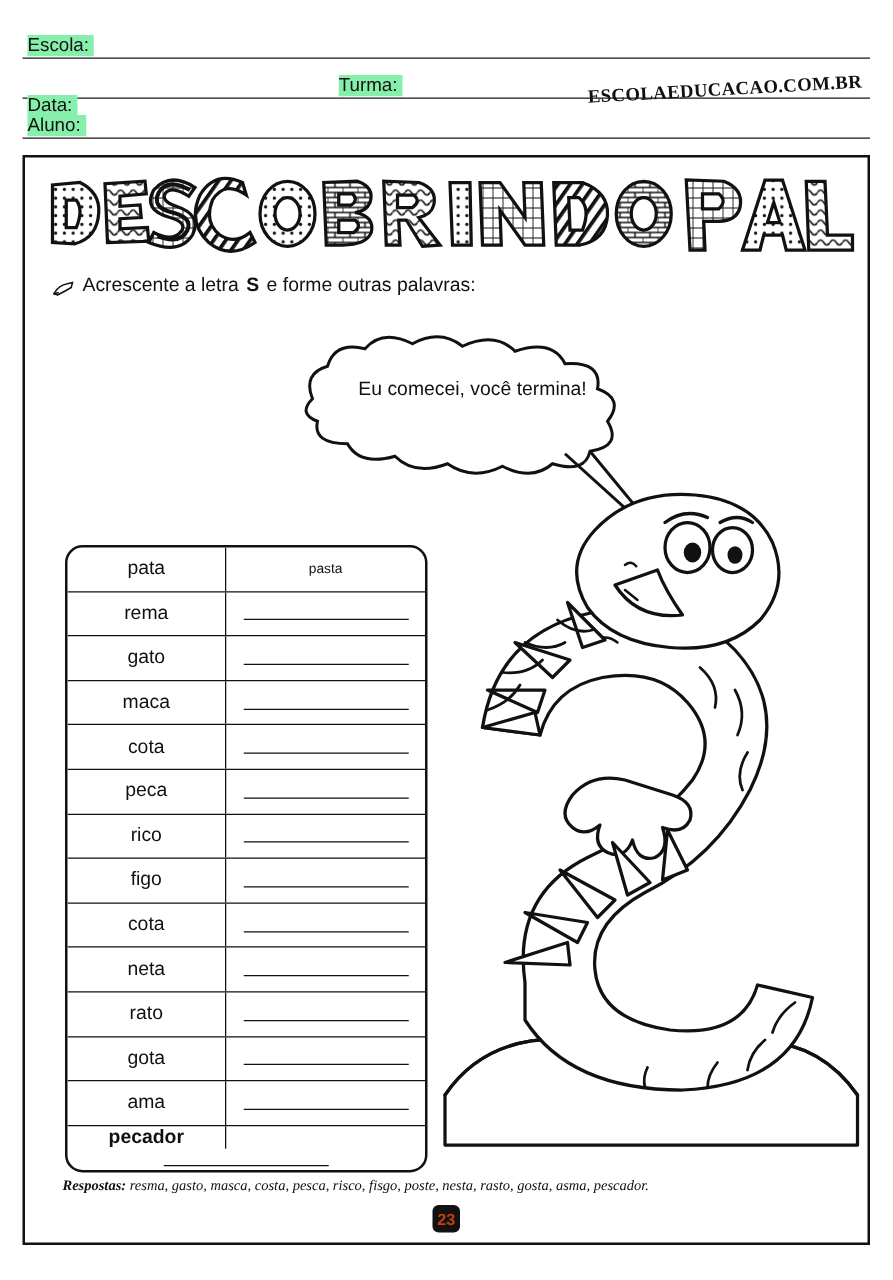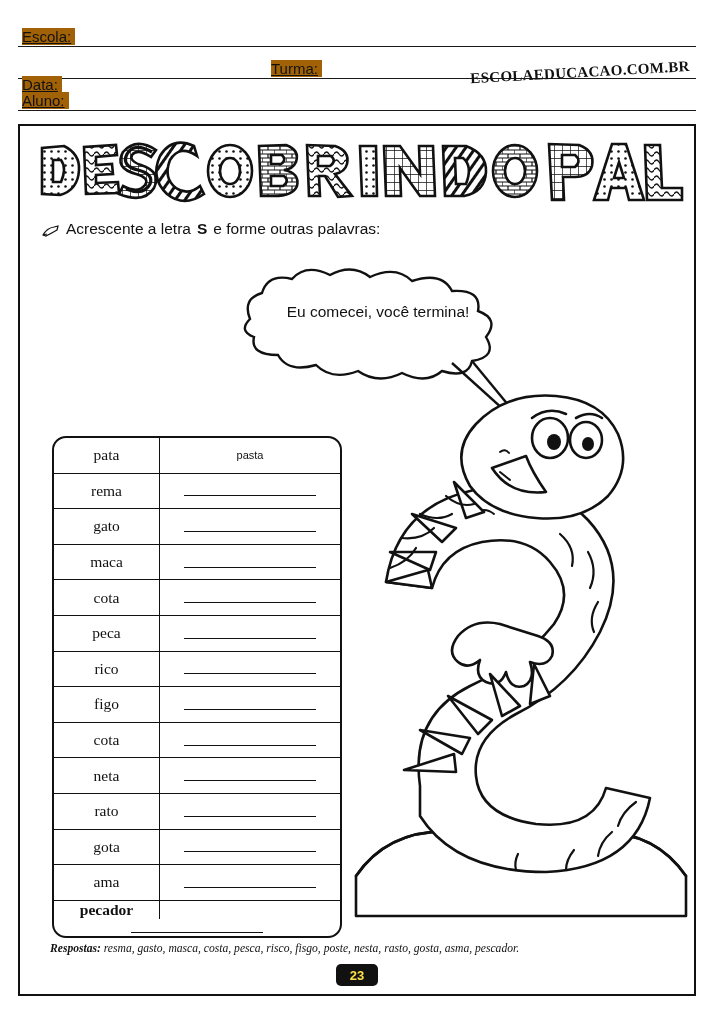--- a/index.html
+++ b/index.html
@@ -37,23 +37,22 @@
     height: 0;
   }
   .hdr-l1 { top: 30px; }
   .hdr-l2 { top: 62px; }
   .hdr-l3 { top: 94px; }
   .hdr-label {
     position: absolute;
     font-size: 15px;
     font-family: "Liberation Sans", sans-serif;
     color: #111;
-    background: #a16207;
+    background: #86efac;
     padding-right: 4px;
-    text-decoration: underline;
   }
   .lbl-escola { left: 4px; top: 12px; }
   .lbl-data   { left: 4px; top: 60px; }
   .lbl-turma  { left: 206px; top: 44px; margin-left: 47px; }
   .lbl-aluno  { left: 4px; top: 76px; }
 
   .site-url {
     position: absolute;
     right: 6px;
     top: 42px;
@@ -139,28 +138,28 @@
     overflow: hidden;
   }
   .trow {
     display: flex;
     height: 35.6px;
     border-bottom: 1.6px solid #111;
     box-sizing: border-box;
   }
   .trow:last-child { border-bottom: none; flex-direction: column; }
   .tcell-left {
-    width: 106px;
+    width: 127px;
     border-right: 1.6px solid #111;
     box-sizing: border-box;
     display: flex;
     align-items: center;
     justify-content: center;
     font-size: 15.5px;
-    font-family: Liberation Serif, serif;
+    font-family: Liberation Sans, sans-serif;
     color: #111;
   }
   .tcell-right {
     flex: 1;
     display: flex;
     align-items: center;
     justify-content: center;
     font-size: 11px;
     font-family: "Liberation Sans", sans-serif;
     color: #111;
@@ -186,25 +185,25 @@
     color: #111;
   }
   .answers b { font-style: italic; font-weight: bold; }
 
   
   .page-number {
     position: absolute;
     left: 50%;
     transform: translateX(-50%);
     bottom: 8px;
-    width: 42px;
+    width: 22px;
     height: 22px;
     background: #111;
     border-radius: 5px;
-    color: #fde047;
+    color: #c2410c;
     font-size: 13px;
     font-weight: bold;
     display: flex;
     align-items: center;
     justify-content: center;
     font-family: "Liberation Sans", sans-serif;
   }
 
   
   .snake {

